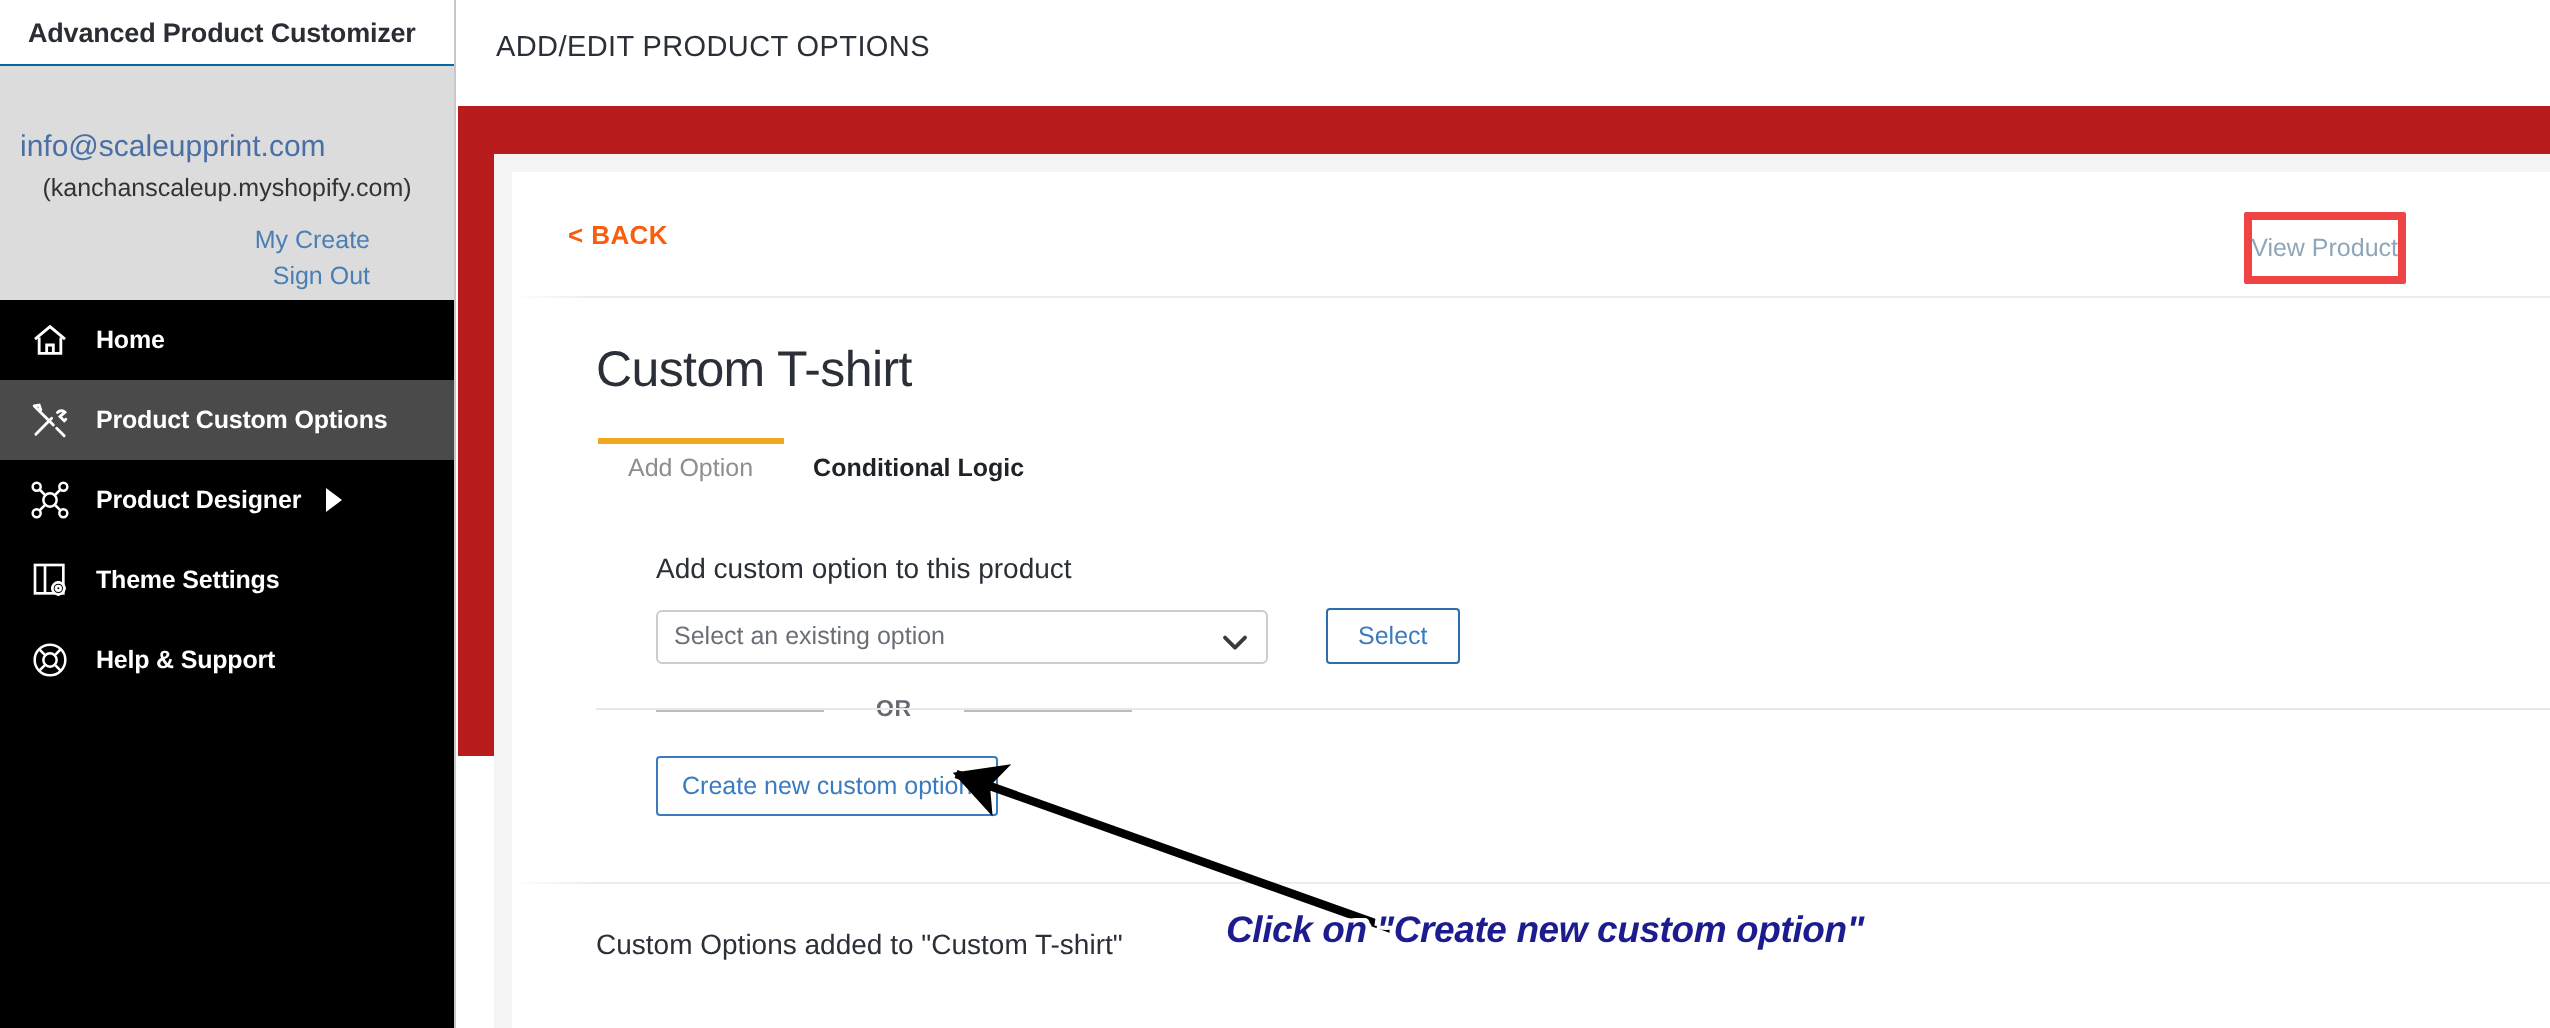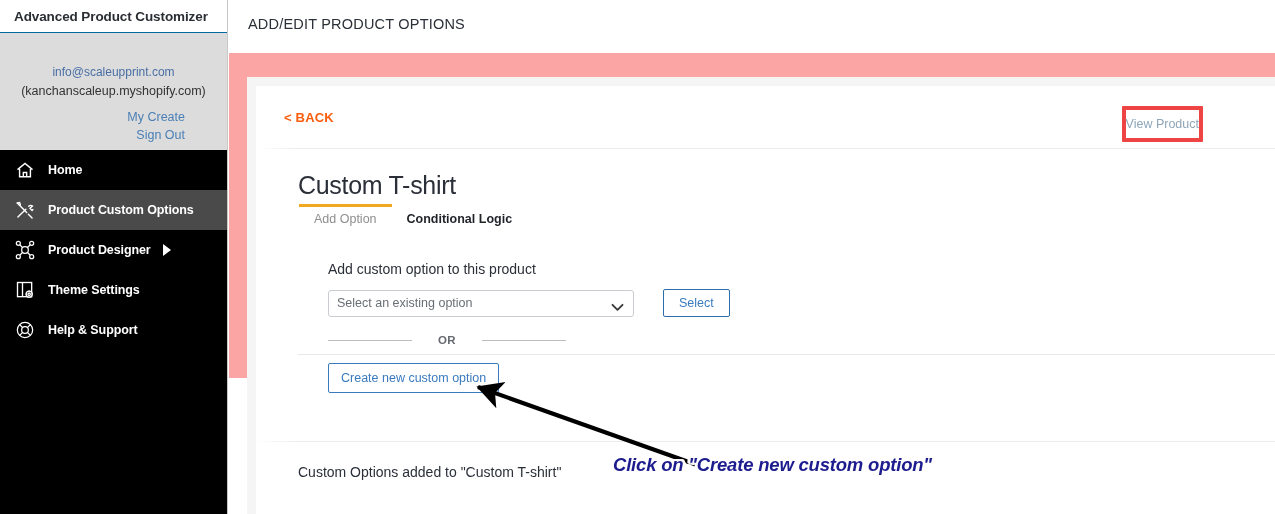--- a/index.html
+++ b/index.html
@@ -27,21 +27,21 @@
   #brand-title {
     font-size: 13.5px; font-weight: bold; color: #2a2d33;
     letter-spacing: -0.1px;
   }
   #account-block {
     background: #dcdcdc; height: 117px;
     padding: 9px 10px 0 0;
     position: relative;
   }
   #account-email {
-    text-align: center; font-size: 12px; color: #4a6fa5;
+    font-size: 15px; color: #4a6fa5;
     margin-top: 23px; padding-left: 10px;
   }
   #account-shop {
     text-align: center; font-size: 12.5px; color: #333333;
     margin-top: 5px; padding-left: 10px;
   }
   .acct-link {
     display: block; text-align: right; font-size: 12.5px;
     color: #4a7fb5; margin-top: 4px; cursor: pointer;
   }
@@ -78,21 +78,21 @@
   #page-header {
     height: 48px; display: flex; align-items: center;
     padding-left: 19px; background: #ffffff;
   }
   #page-header-title {
     font-size: 14.5px; color: #2b2f38; letter-spacing: 0.2px;
   }
   #content-bg {
     position: absolute; left: 0; top: 53px;
     width: 1046px; height: 325px;
-    background: #fca5a5;
+    background: #b91c1c;
   }
   #content-card {
     position: absolute; left: 18px; top: 24px;
     width: 1028px; height: 437px;
     background: #f5f5f5;
   }
   #card-inner {
     position: absolute; left: 9px; top: 9px;
     width: 1019px; height: 428px;
     background: #ffffff;
@@ -120,21 +120,21 @@
     width: 100%;
   }
 
   #title-zone { padding: 22px 0 0 42px; }
   #product-title {
     font-size: 25px; font-weight: normal; color: #2b2f38;
     letter-spacing: -0.3px;
   }
 
   #tabs {
-    display: flex; margin-top: 4px; margin-left: 1px;
+    display: flex; margin-top: 19px; margin-left: 1px;
     position: relative;
   }
   .tab {
     padding: 8px 15px 9px 15px; font-size: 12.5px;
     cursor: pointer; position: relative;
   }
   .tab.active {
     color: #8e8e8e; border-top: 3px solid #f0a81e;
     padding-top: 5px;
   }

